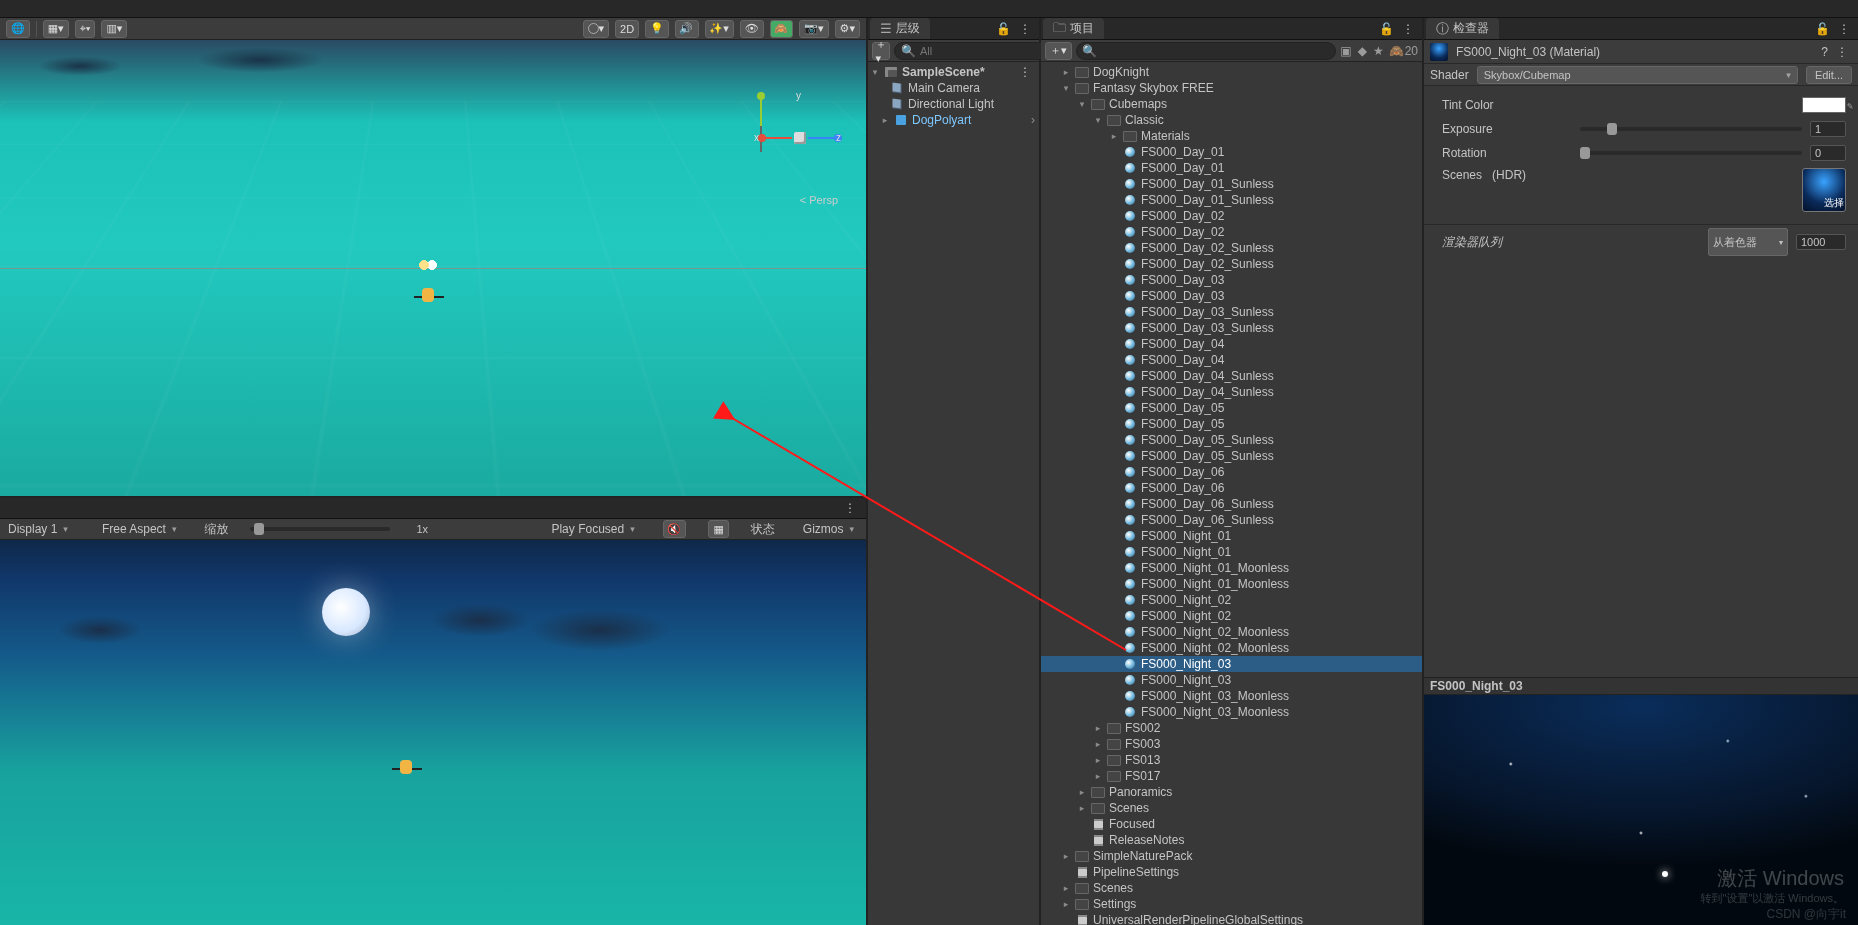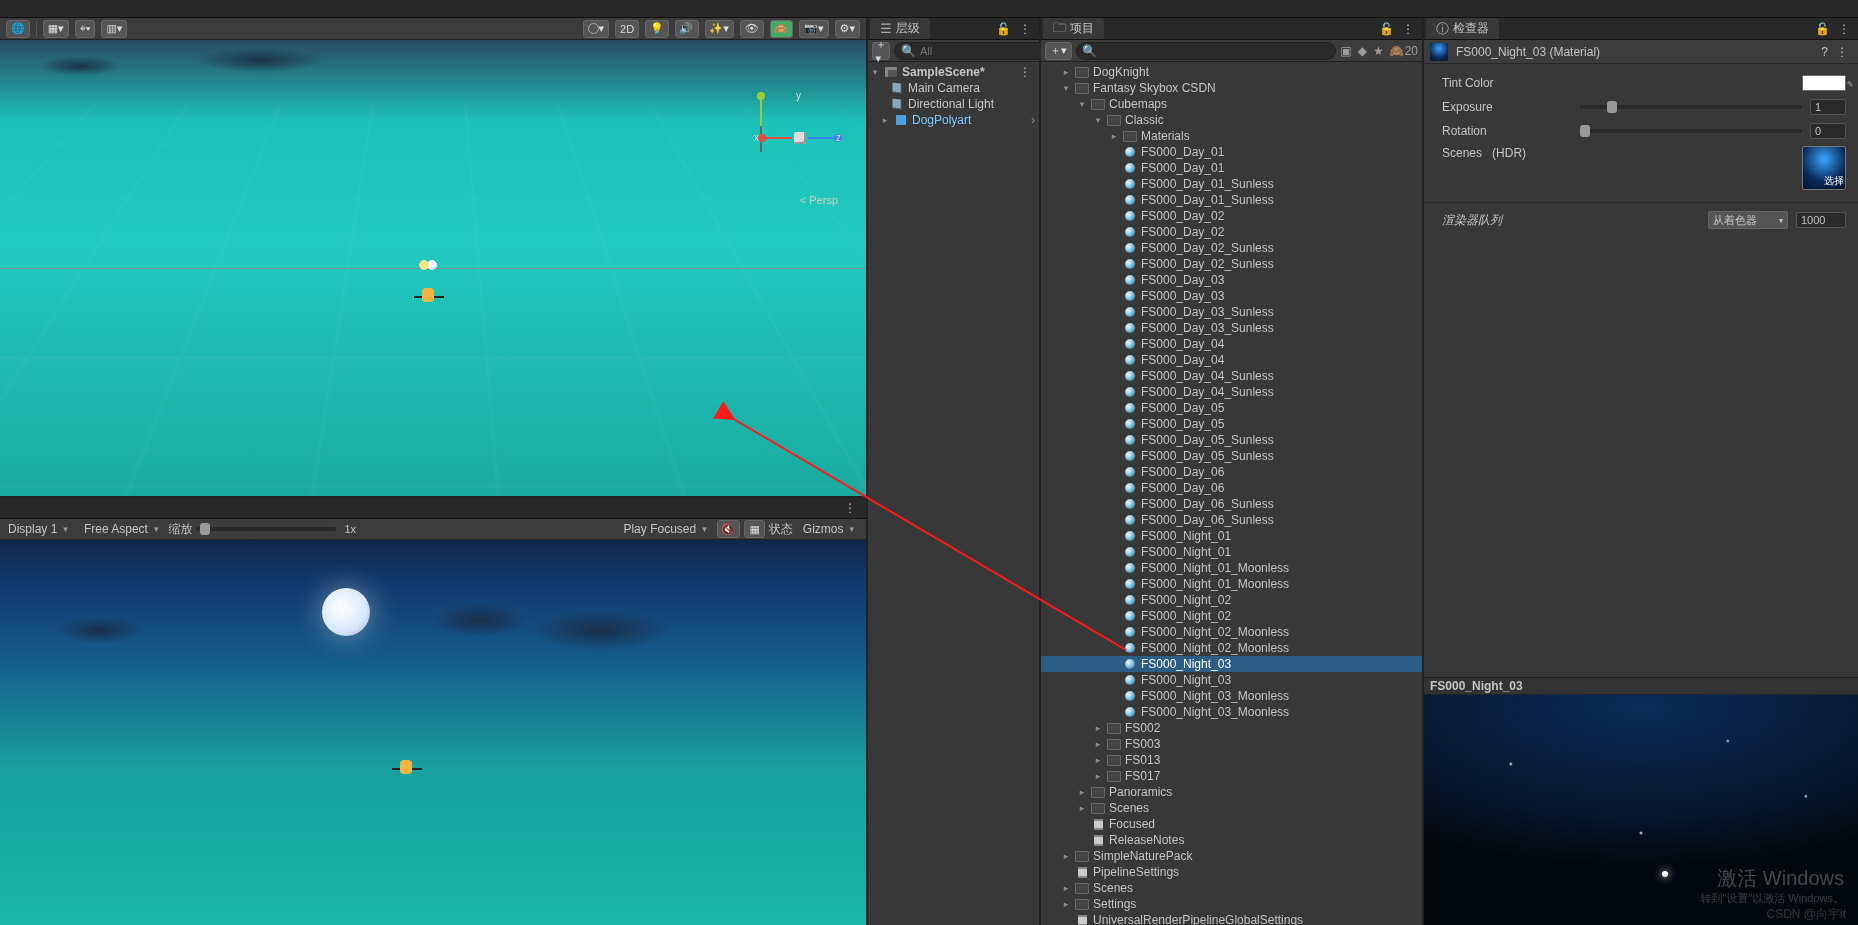--- a/index.html
+++ b/index.html
@@ -52,21 +52,21 @@
   .gizmo-ny { width:2px; height:26px; left:39px; top:48px; background:#666;}
   .gizmo-label { position:absolute; font-size:10px; color:#ddd; }
   .persp-label { position: absolute; right: 28px; top: 154px; font-size: 11px; color: #ccc; }
   .scene-light { position:absolute; left:418px; top:218px; width:20px; height:14px; background: radial-gradient(circle at 30% 50%, #ffe28a 30%, transparent 32%), radial-gradient(circle at 70% 50%, #fff 30%, transparent 32%); }
   .scene-char { position:absolute; left:414px; top:248px; width:30px; height:22px; }
   .char-body { position:absolute; left:8px; top:0; width:12px; height:14px; background:#f2b544; border-radius:4px; }
   .char-arms { position:absolute; left:0; top:8px; width:30px; height:2px; background:#222; }
 
   
   .game-header { height: 22px; background: #282828; border-top: 2px solid #222; display:flex; align-items:center; justify-content:flex-end; padding-right:6px;}
-  .game-toolbar { height: 22px; background: #3c3c3c; border-bottom: 1px solid #222; border-top: 1px solid #111; display: flex; align-items: center; padding: 0 6px; gap: 4px; }
+  .game-toolbar { height: 22px; background: #3c3c3c; border-bottom: 1px solid #222; border-top: 1px solid #111; display: flex; align-items: center; padding: 0 6px; gap: 22px; }
   .dd { display: inline-flex; align-items: center; gap: 4px; padding: 0 6px; height: 18px; cursor: pointer; font-size:12px;}
   .dd::after { content: "▾"; font-size: 9px; opacity: .7; margin-left: 2px; }
   .game-view { height: 385px; position: relative; background: linear-gradient(#0f2849 0%, #11376a 10%, #145a8a 30%, #18a29e 60%, #18b6a8 100%); overflow:hidden;}
   .moon { position:absolute; left:322px; top:48px; width:48px; height:48px; border-radius:50%; background: radial-gradient(circle at 40% 40%, #fff, #d8e8ff 60%, #9ab 100%); box-shadow: 0 0 30px rgba(255,255,255,.4);}
   .gclouds { position:absolute; left:420px; top:50px; width:260px; height:70px; background:
     radial-gradient(ellipse 70px 24px at 60px 30px, #1a2f4a 0%, transparent 70%),
     radial-gradient(ellipse 100px 30px at 180px 40px, #1a2f4a 0%, transparent 70%);}
   .gclouds2 { position:absolute; left:40px; top:60px; width:200px; height:60px; background:
     radial-gradient(ellipse 60px 20px at 60px 30px, #1a2f4a 0%, transparent 70%);}
   .slider-track { position:relative; width:140px; height:4px; background:#2a2a2a; border-radius:2px; }
@@ -113,21 +113,21 @@
   .plabel { width:130px; font-size:12px;}
   .pslider { flex:1; height:4px; background:#2a2a2a; border-radius:2px; position:relative; }
   .pslider .kn { position:absolute; top:-4px; width:10px; height:12px; background:#999; border-radius:3px; }
   .pval { width:36px; height:16px; background:#2a2a2a; border:1px solid #555; border-radius:2px; font-size:11px; text-align:left; padding:0 4px; color:#c4c4c4;}
   .color-swatch { width:44px; height:16px; background:#fff; border:1px solid #666; cursor:pointer; position:relative;}
   .color-swatch .drop{position:absolute;right:-10px;top:0;width:10px;height:16px;display:flex;align-items:center;justify-content:center;font-size:8px;opacity:.7;}
   .cubemap-box { width:44px; height:44px; border-radius:3px; background: radial-gradient(circle at 50% 30%, #3aa3ff 0%, #0a2a5a 60%, #031128 100%); border:1px solid #777; position:relative;}
   .cubemap-lbl { position:absolute; bottom:1px; right:1px; font-size:10px; color:#fff; }
   .cubemap-wrap{margin-left:auto; text-align:center;}
   .props2 { padding:8px 12px 8px 18px; display:flex; flex-direction:column; gap:6px;}
-  .rq-dd { width:80px; height:18px; background:#555; border:1px solid #666; border-radius:2px; font-size:11px; display:flex; align-items:center; justify-content:space-between; padding:0 4px;}
+  .rq-dd { width:80px; height:28px; background:#555; border:1px solid #666; border-radius:2px; font-size:11px; display:flex; align-items:center; justify-content:space-between; padding:0 4px;}
   .rq-dd::after{content:"▾"; font-size:8px;}
   .rq-num { width:50px; height:16px; background:#2a2a2a; border:1px solid #555; border-radius:2px; font-size:11px; padding:0 4px; color:#c4c4c4;}
   .insp-spacer { flex:1; }
 
   .preview-hdr { height:18px; background:#333; border-top:1px solid #222; border-bottom:1px solid #222; display:flex; align-items:center; padding:0 6px; font-weight:bold; font-size:12px;}
   .preview { height:230px; background: radial-gradient(ellipse 90% 70% at 50% 5%, #0a2d5a 0%, #081f3e 40%, #06152a 70%, #02080f 100%); position:relative; overflow:hidden;}
   .preview .stars{position:absolute;inset:0;background:
     radial-gradient(1px 1px at 20% 30%, #fff, transparent 2px),
     radial-gradient(1px 1px at 70% 20%, #cde, transparent 2px),
     radial-gradient(1px 1px at 50% 60%, #fff, transparent 2px),
@@ -295,21 +295,21 @@
       </div>
       <div class="proj-tree tree" id="proj-tree">
           <div class="trow" style="--ind: 20px;">
             <span class="fold">▸</span>
             <span class="ticon folder2"></span>
             <span>DogKnight</span>
           </div>
           <div class="trow" style="--ind: 20px;">
             <span class="fold">▾</span>
             <span class="ticon folder2"></span>
-            <span>Fantasy Skybox CSDN</span>
+            <span>Fantasy Skybox FREE</span>
           </div>
           <div class="trow" style="--ind: 36px;">
             <span class="fold">▾</span>
             <span class="ticon folder2"></span>
             <span>Cubemaps</span>
           </div>
           <div class="trow" style="--ind: 52px;">
             <span class="fold">▾</span>
             <span class="ticon folder2"></span>
             <span>Classic</span>
@@ -580,20 +580,27 @@
       </div>
       <div class="insp-body">
         <div class="mat-header">
           <div class="mat-thumb"></div>
           <span>FS000_Night_03 (Material)</span>
           <div class="hdr-icons">
               <span>?</span>
               <span class="tab-dots">⋮</span>
             </div>
         </div>
+        <div class="shader-row">
+          <span>Shader</span>
+          <div class="shader-dd">
+              <span>Skybox/Cubemap</span>
+            </div>
+          <div class="edit-btn">Edit...</div>
+        </div>
         <div class="props">
           <div class="prow">
             <span class="plabel">Tint Color</span>
             <span style="flex:1"></span>
             <span class="color-swatch">
                 <span class="drop">✎</span>
               </span>
           </div>
           <div class="prow">
             <span class="plabel">Exposure</span>

